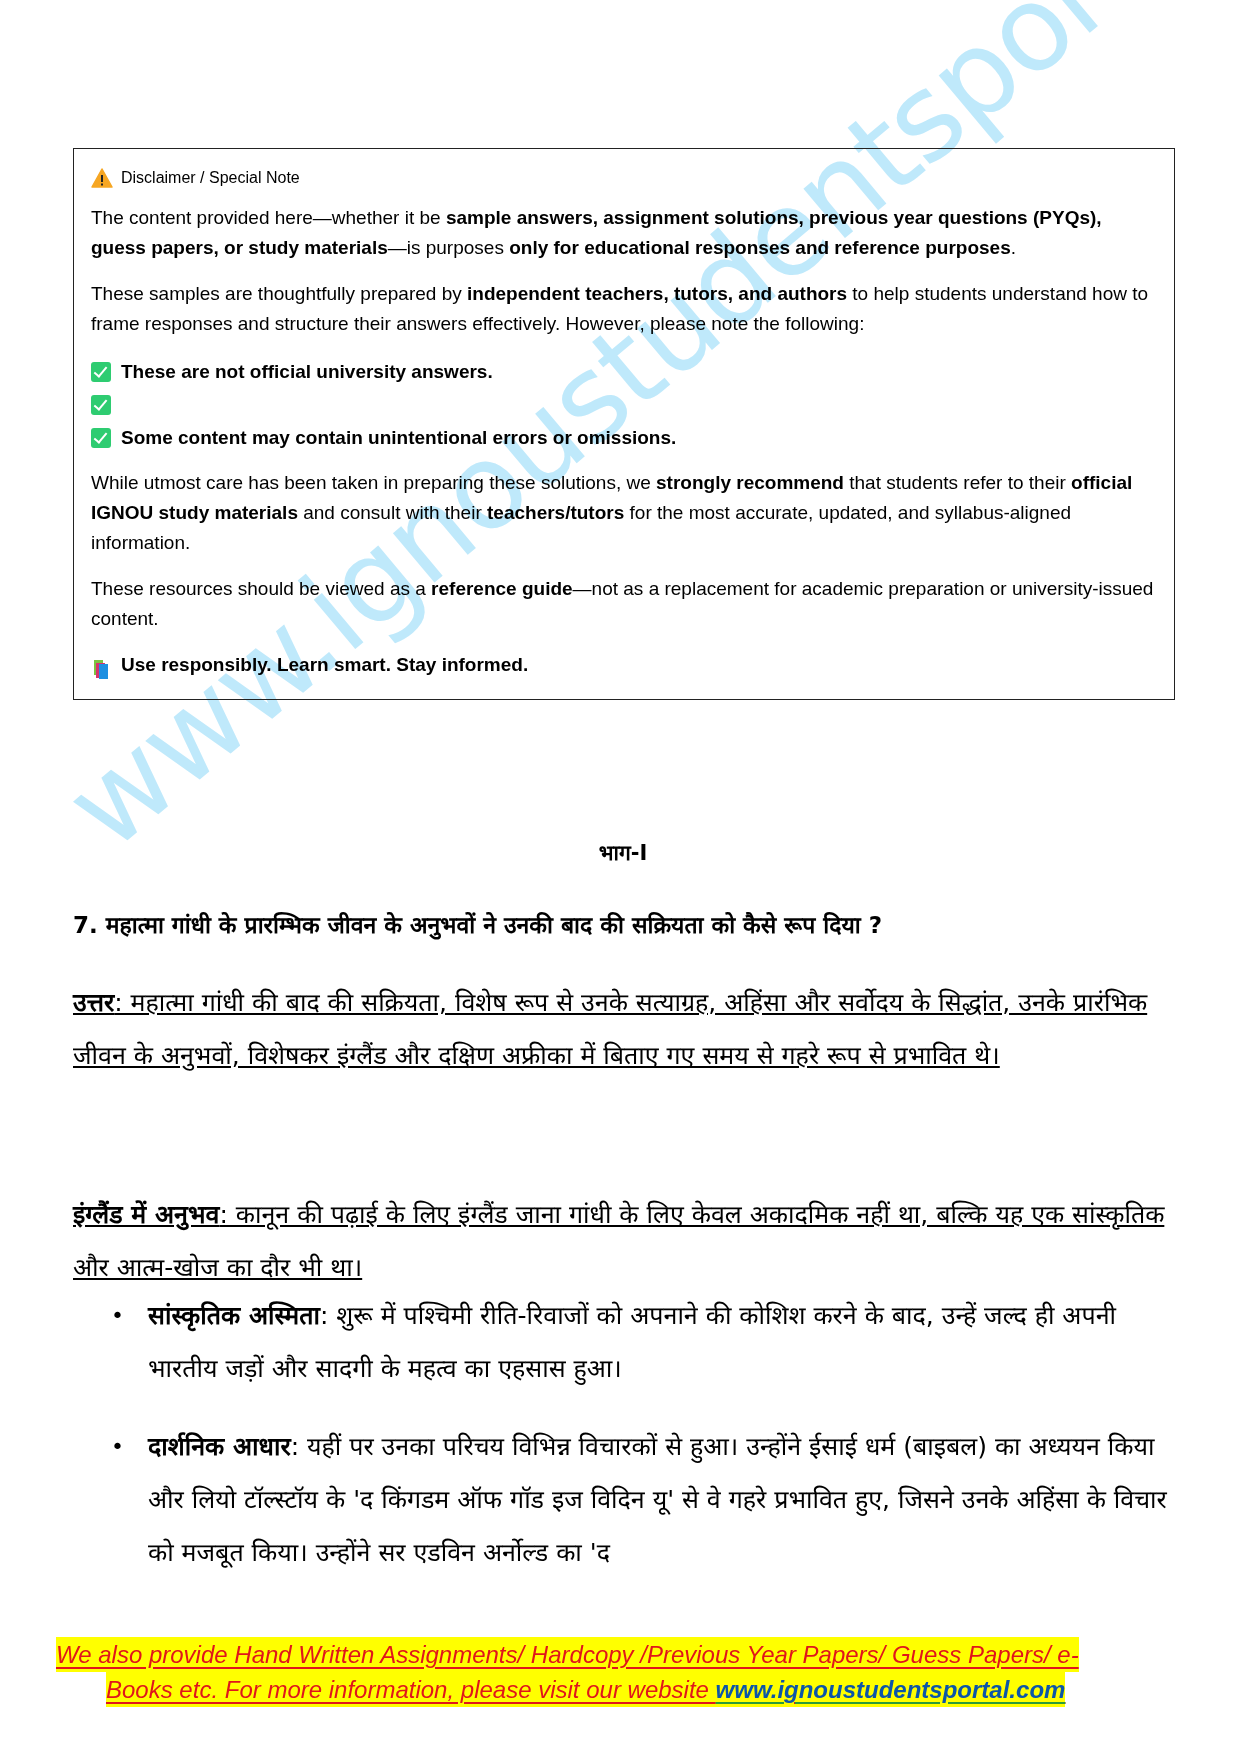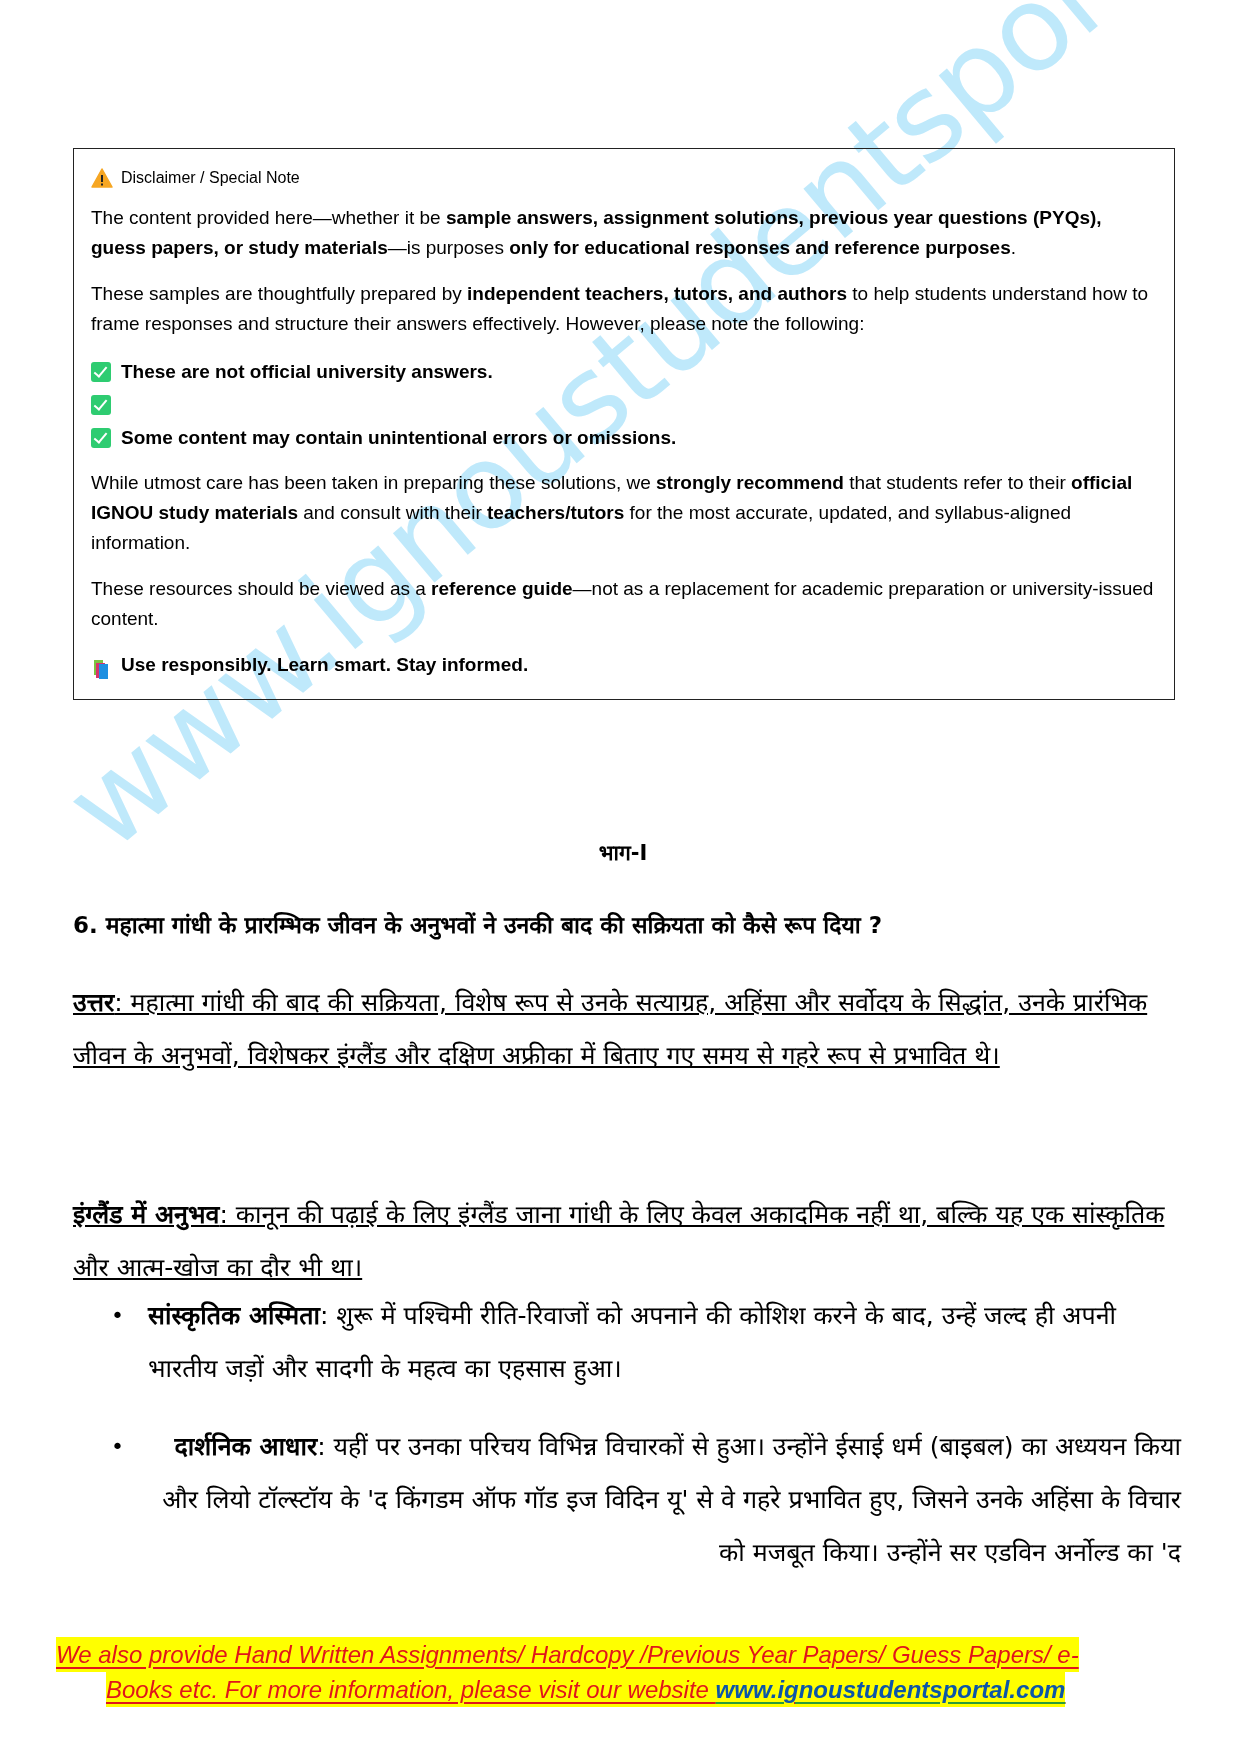--- a/index.html
+++ b/index.html
@@ -47,21 +47,21 @@
   .content { position: absolute; left: 73px; top: 0; width: 1100px; z-index: 1; font-family: "DejaVu Sans", sans-serif; }
   .section-title { position: absolute; top: 838px; left: 0; width: 1100px; text-align: center; font-weight: bold; font-size: 21px; }
   .question { position: absolute; top: 908px; left: 0; font-weight: bold; font-size: 23px; white-space: nowrap; }
   .para { position: absolute; left: 0; font-size: 25px; line-height: 53px; width: 1110px; text-decoration: underline; }
   .para b { font-weight: bold; }
   .p1 { top: 976px; }
   .p2 { top: 1188px; }
   .bullet { position: absolute; left: 38px; font-size: 25px; line-height: 53px; width: 1070px; padding-left: 37px; box-sizing: border-box; }
   .bullet::before { content: "•"; position: absolute; left: 0; top: 0; font-size: 22px; }
   .b1 { top: 1289px; }
-  .b2 { top: 1420px; text-align: right; }
+  .b2 { top: 1420px; }
 
   .footer { position: absolute; top: 1637px; left: 52px; width: 1140px; font-family: "Liberation Sans", "DejaVu Sans", sans-serif; font-style: italic; font-size: 24px; line-height: 35px; color: #e0161b; z-index: 2; }
   .footer .line { background: #ffff00; text-decoration: underline; text-decoration-color: #e0161b; text-decoration-thickness: 2px; text-underline-offset: 4px; display: inline-block; white-space: nowrap; text-align: right; }
   .footer .l1 { margin-left: 4px; }
   .footer .l2 { margin-left: 54px; }
   .footer .site { color: #0c56a8; font-weight: bold; text-decoration: underline; text-decoration-color: #2b9b3a; }
 </style>
 </head>
 <body>
 
@@ -102,21 +102,21 @@
           <rect x="5" y="5" width="9" height="15" fill="#d6336c"></rect>
           <rect x="8" y="6" width="9" height="15" fill="#1d8fe1"></rect>
         </svg>
     </span>
     <span>Use responsibly. Learn smart. Stay informed.</span>
   </p>
 </section>
 
 <main class="content">
   <div class="section-title">भाग-I</div>
-  <div class="question">6. महात्मा गांधी के प्रारम्भिक जीवन के अनुभवों ने उनकी बाद की सक्रियता को कैसे रूप दिया ?</div>
+  <div class="question">7. महात्मा गांधी के प्रारम्भिक जीवन के अनुभवों ने उनकी बाद की सक्रियता को कैसे रूप दिया ?</div>
   <div class="para p1"><b>उत्तर</b><span>: महात्मा गांधी की बाद की सक्रियता, विशेष रूप से उनके सत्याग्रह, अहिंसा और सर्वोदय के सिद्धांत, उनके प्रारंभिक जीवन के अनुभवों, विशेषकर इंग्लैंड और दक्षिण अफ्रीका में बिताए गए समय से गहरे रूप से प्रभावित थे।</span></div>
   <div class="para p2"><b>इंग्लैंड में अनुभव</b><span>: कानून की पढ़ाई के लिए इंग्लैंड जाना गांधी के लिए केवल अकादमिक नहीं था, बल्कि यह एक सांस्कृतिक और आत्म-खोज का दौर भी था।</span></div>
   <div class="bullet b1"><b>सांस्कृतिक अस्मिता</b><span>: शुरू में पश्चिमी रीति-रिवाजों को अपनाने की कोशिश करने के बाद, उन्हें जल्द ही अपनी भारतीय जड़ों और सादगी के महत्व का एहसास हुआ।</span></div>
   <div class="bullet b2"><b>दार्शनिक आधार</b><span>: यहीं पर उनका परिचय विभिन्न विचारकों से हुआ। उन्होंने ईसाई धर्म (बाइबल) का अध्ययन किया और लियो टॉल्स्टॉय के 'द किंगडम ऑफ गॉड इज विदिन यू' से वे गहरे प्रभावित हुए, जिसने उनके अहिंसा के विचार को मजबूत किया। उन्होंने सर एडविन अर्नोल्ड का 'द</span></div>
 </main>
 
 <footer class="footer">
   <span class="line l1">We also provide Hand Written Assignments/ Hardcopy /Previous Year Papers/ Guess Papers/ e-</span><br>
   <span class="line l2"><span>Books etc. For more information, please visit our website </span><a class="site">www.ignoustudentsportal.com</a></span>
 </footer>

